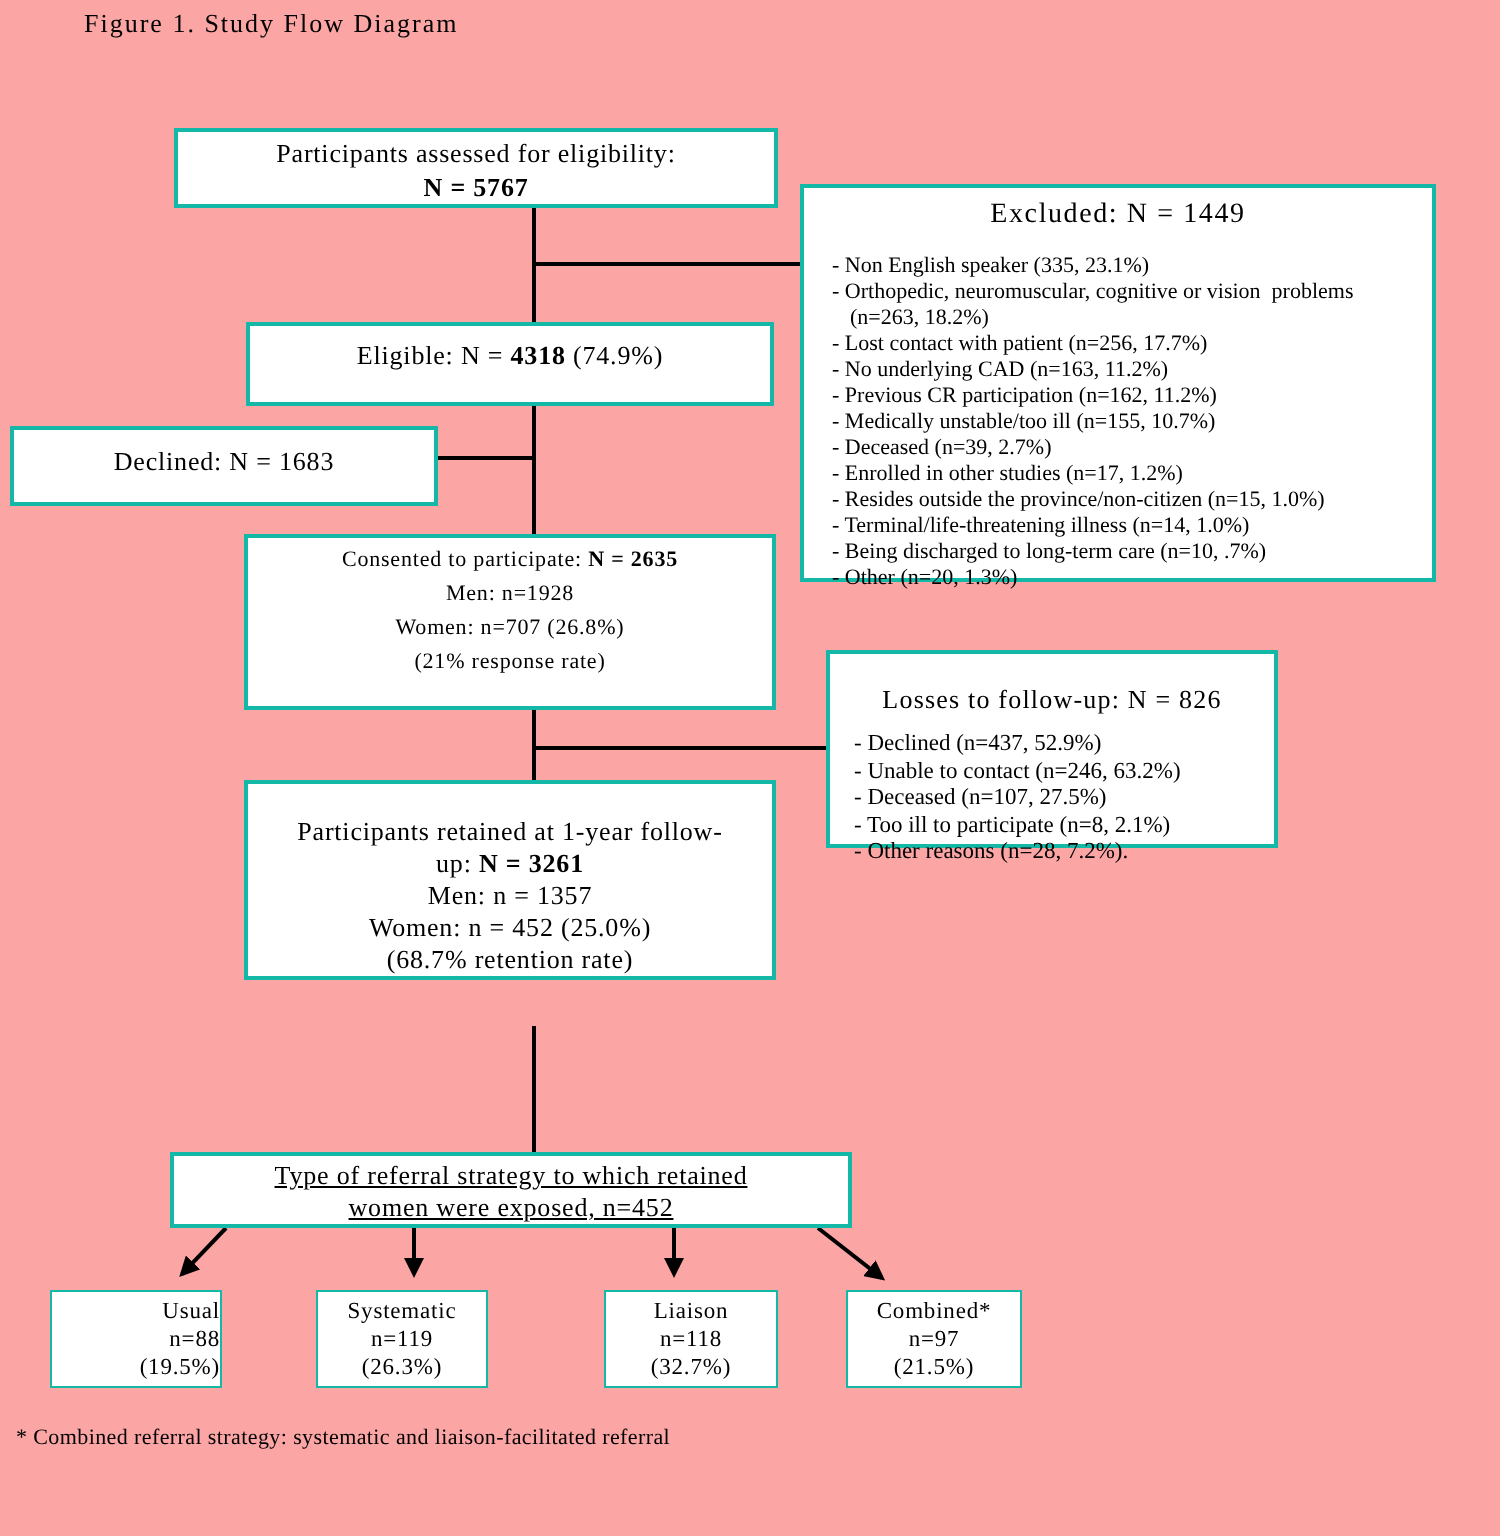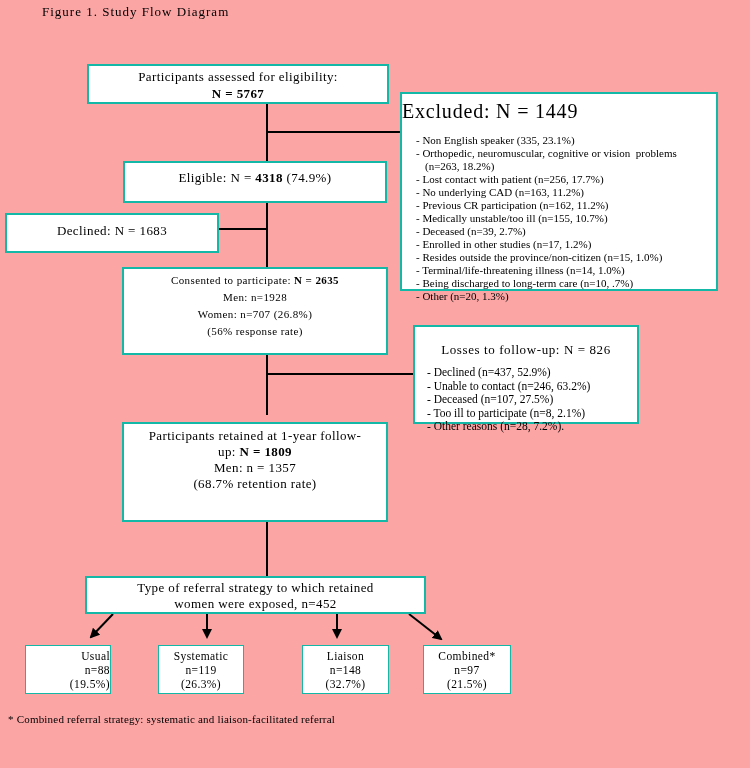--- a/index.html
+++ b/index.html
@@ -11,32 +11,32 @@
   #connectors { position:absolute; left:0; top:0; z-index:0; }
   .fig-title { position:absolute; left:42px; top:4px; font-size:13px; letter-spacing:1px; }
   .box {
     position:absolute; box-sizing:border-box; background:#ffffff;
     border:2px solid #14b8a6; z-index:1;
   }
   .center { text-align:center; }
   .box .ln { letter-spacing:0.4px; }
   #box-assessed { left:87px; top:64px; width:302px; height:40px; font-size:13px; line-height:17px; padding-top:2px; }
   #box-excluded { left:400px; top:92px; width:318px; height:199px; font-size:11px; }
-  #box-excluded .hdr { font-size:20px; margin-top:6px; letter-spacing:0.8px; }
+  #box-excluded .hdr { text-align:center; font-size:14px; margin-top:6px; letter-spacing:0.8px; }
   #box-excluded .list { margin-top:11px; padding:0 4px 0 14px; }
   #box-excluded .item { line-height:13px; padding-left:9px; text-indent:-9px; white-space:pre-wrap; }
   #box-eligible { left:123px; top:161px; width:264px; height:42px; font-size:13px; padding-top:7px; }
   #box-declined { left:5px; top:213px; width:214px; height:40px; font-size:13px; padding-top:8px; }
   #box-consented { left:122px; top:267px; width:266px; height:88px; font-size:11px; line-height:17px; padding-top:3px; }
   #box-losses { left:413px; top:325px; width:226px; height:99px; font-size:11.5px; }
   #box-losses .hdr { text-align:center; font-size:13px; margin-top:15px; letter-spacing:0.6px;font-family:Liberation Serif, serif; }
   #box-losses .list { margin-top:8px; padding:0 2px 0 12px; }
   #box-losses .item { line-height:13.5px; padding-left:8px; text-indent:-8px; white-space:pre-wrap; }
-  #box-retained { left:122px; top:422px; width:266px; height:100px; font-size:13px; line-height:16px; padding-top:4px; }
-  #box-referral { left:85px; top:576px; width:341px; height:38px; font-size:13px; line-height:16px; padding-top:2px; }
+  #box-retained { left:122px; top:390px; width:266px; height:100px; font-size:13px; line-height:16px; padding-top:16px; }
+  #box-referral { left:85px; top:576px; width:341px; height:38px; font-size:13px; line-height:16px; padding-top:2px;text-decoration:underline; }
   .strategy { top:645px; height:49px; border-width:1px; font-size:11.5px; line-height:14px; padding-top:3px; }
   #box-usual { left:25px; width:86px;text-align:right; }
   #box-systematic { left:158px; width:86px; }
   #box-liaison { left:302px; width:87px; }
   #box-combined { left:423px; width:88px; }
   .footnote { position:absolute; left:8px; top:713px; font-size:11px; letter-spacing:0.2px; }
 </style>
 </head>
 <body>
 
@@ -93,38 +93,39 @@
   </div>
 
   <div id="box-declined" class="box center">
     <span class="ln">Declined: N = 1683</span>
   </div>
 
   <div id="box-consented" class="box center">
     <div class="ln"><span>Consented to participate: </span><b>N = 2635</b></div>
     <div class="ln">Men: n=1928</div>
     <div class="ln">Women: n=707 (26.8%)</div>
-    <div class="ln">(56% response rate)</div>
+    <div class="ln">(21% response rate)</div>
   </div>
 
   <div id="box-losses" class="box">
     <div class="hdr">Losses to follow-up: N = 826</div>
     <div class="list">
       <div class="item">- Declined (n=437, 52.9%)</div>
       <div class="item">- Unable to contact (n=246, 63.2%)</div>
       <div class="item">- Deceased (n=107, 27.5%)</div>
       <div class="item">- Too ill to participate (n=8, 2.1%)</div>
       <div class="item">- Other reasons (n=28, 7.2%).</div>
     </div>
   </div>
 
   <div id="box-retained" class="box center">
     <div class="ln">Participants retained at 1-year follow-</div>
-    <div class="ln"><span>up: </span><b>N = 1809</b></div>
+    <div class="ln"><span>up: </span><b>N = 3261</b></div>
     <div class="ln">Men: n = 1357</div>
+    <div class="ln">Women: n = 452 (25.0%)</div>
     <div class="ln">(68.7% retention rate)</div>
   </div>
 
   <div id="box-referral" class="box center">
     <div class="ln">Type of referral strategy to which retained</div>
     <div class="ln">women were exposed, n=452</div>
   </div>
 
   <div id="box-usual" class="box strategy center">
     <div class="ln">Usual</div>
@@ -133,21 +134,21 @@
   </div>
 
   <div id="box-systematic" class="box strategy center">
     <div class="ln">Systematic</div>
     <div class="ln">n=119</div>
     <div class="ln">(26.3%)</div>
   </div>
 
   <div id="box-liaison" class="box strategy center">
     <div class="ln">Liaison</div>
-    <div class="ln">n=148</div>
+    <div class="ln">n=118</div>
     <div class="ln">(32.7%)</div>
   </div>
 
   <div id="box-combined" class="box strategy center">
     <div class="ln">Combined*</div>
     <div class="ln">n=97</div>
     <div class="ln">(21.5%)</div>
   </div>
 
   <div class="footnote">* Combined referral strategy: systematic and liaison-facilitated referral</div>

